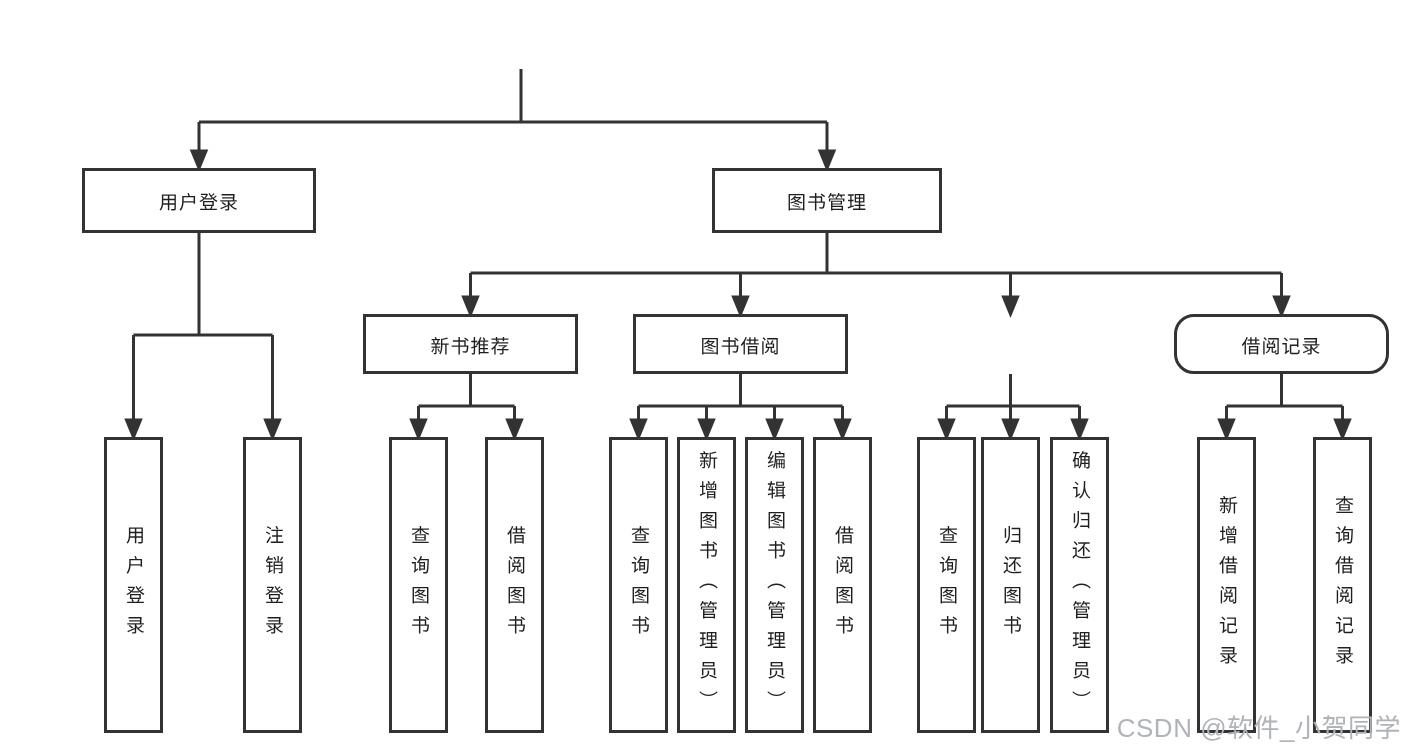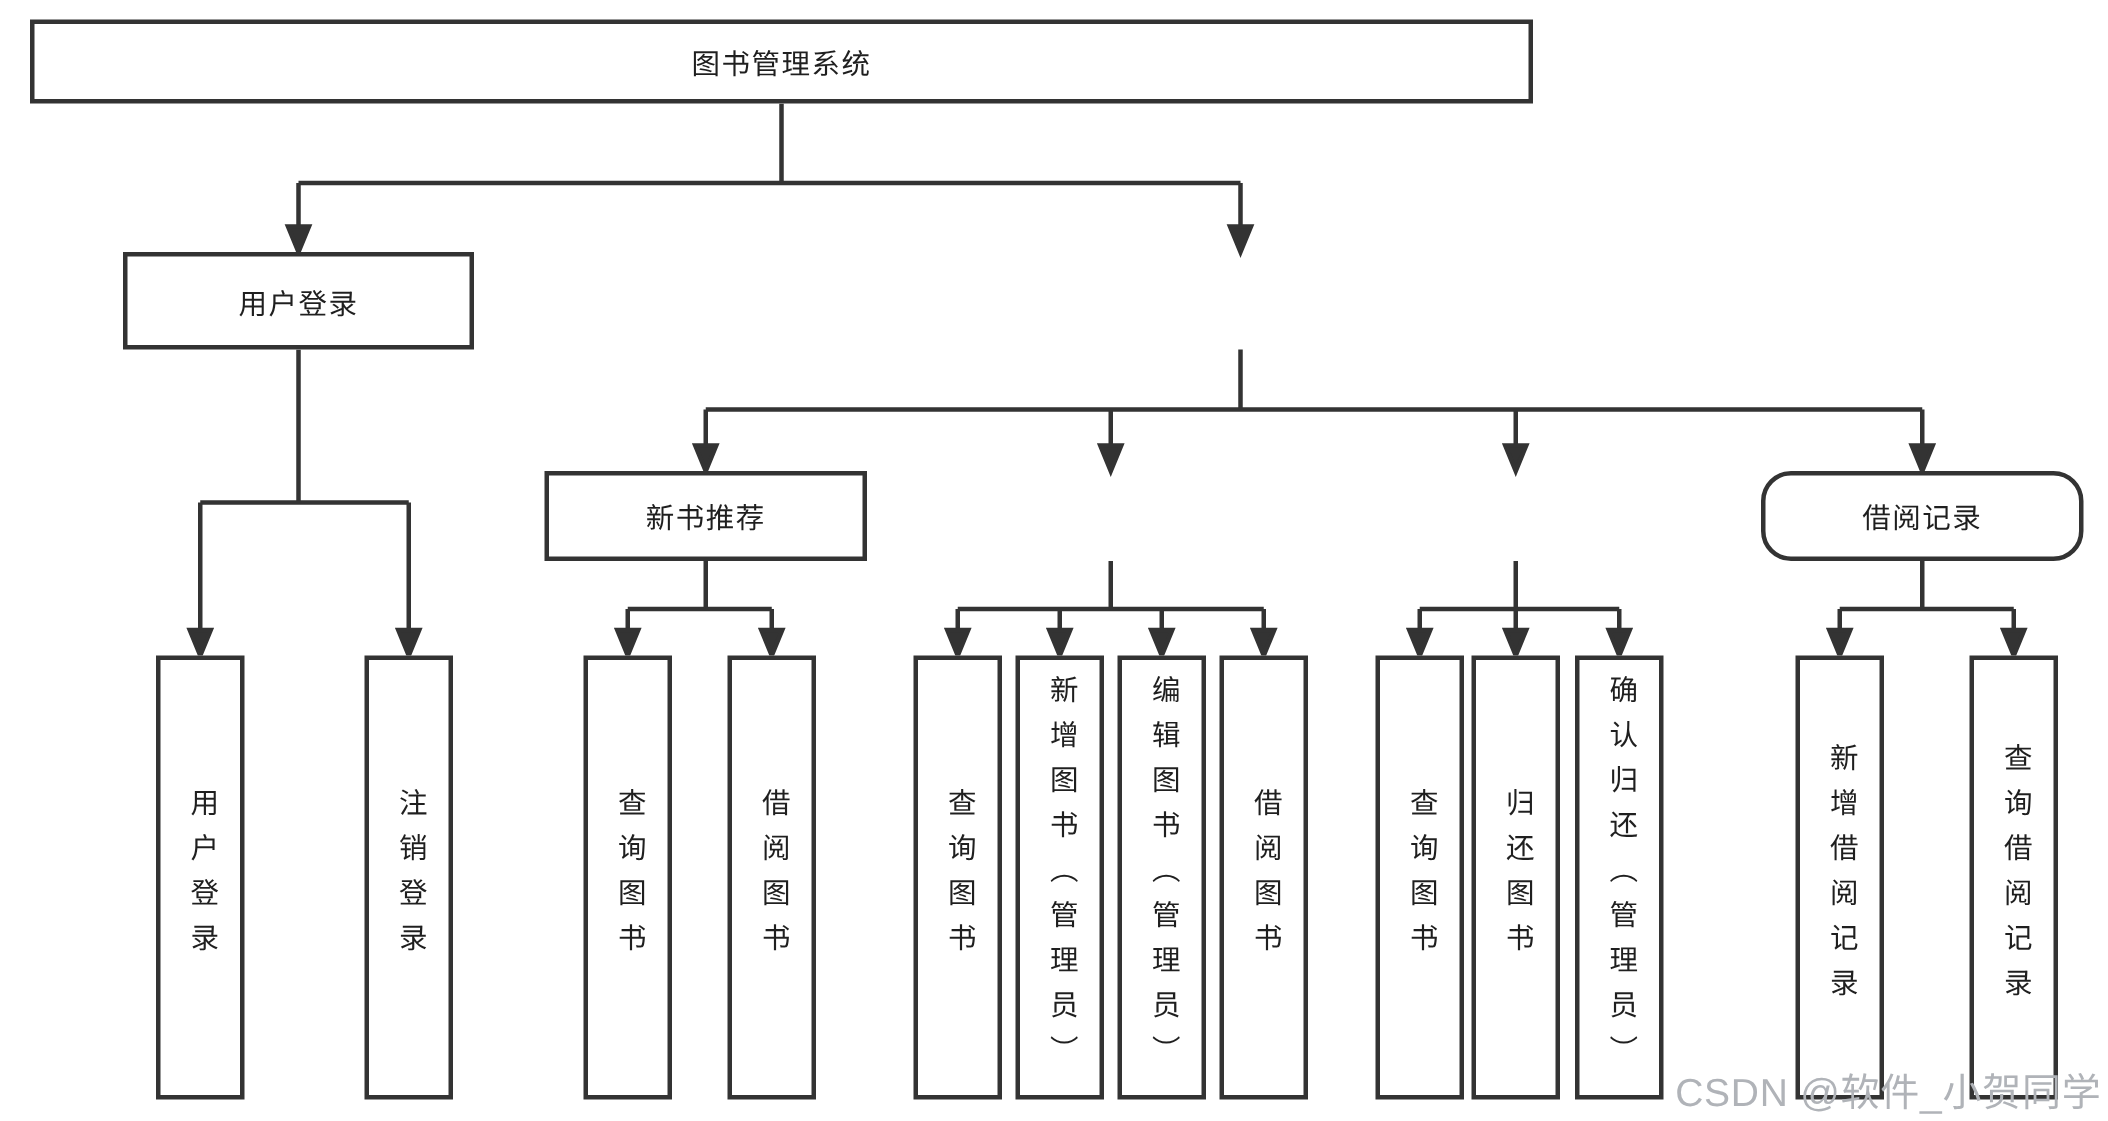--- a/index.html
+++ b/index.html
@@ -95,30 +95,33 @@
     <path d="M1010.5,374 L1010.5,406 M946.5,406 L1079.5,406 M946.5,406 L946.5,424 M1010.5,406 L1010.5,424 M1079.5,406 L1079.5,424" fill="none"></path>
     <polygon points="939.5,420 953.5,420 946.5,437"></polygon>
     <polygon points="1003.5,420 1017.5,420 1010.5,437"></polygon>
     <polygon points="1072.5,420 1086.5,420 1079.5,437"></polygon>
 
     <path d="M1281.5,374 L1281.5,406 M1226.5,406 L1342.5,406 M1226.5,406 L1226.5,424 M1342.5,406 L1342.5,424" fill="none"></path>
     <polygon points="1219.5,420 1233.5,420 1226.5,437"></polygon>
     <polygon points="1335.5,420 1349.5,420 1342.5,437"></polygon>
   </svg>
 
-  <div class="node n-root">
-    <span class="hlabel">图书管理系统</span>
-  </div>
 
   <div class="node lvl2 n-user">
     <span class="hlabel">用户登录</span>
   </div>
+  <div class="node lvl2 n-mgmt">
+    <span class="hlabel">图书管理</span>
+  </div>
 
   <div class="node lvl3 n-nbr">
     <span class="hlabel">新书推荐</span>
+  </div>
+  <div class="node lvl3 n-bb">
+    <span class="hlabel">图书借阅</span>
   </div>
   <div class="node lvl3 n-br">
     <span class="hlabel">借阅记录</span>
   </div>
 
   <div class="node leaf lf-1">
     <span class="vlabel">用户登录</span>
   </div>
   <div class="node leaf lf-2">
     <span class="vlabel">注销登录</span>

